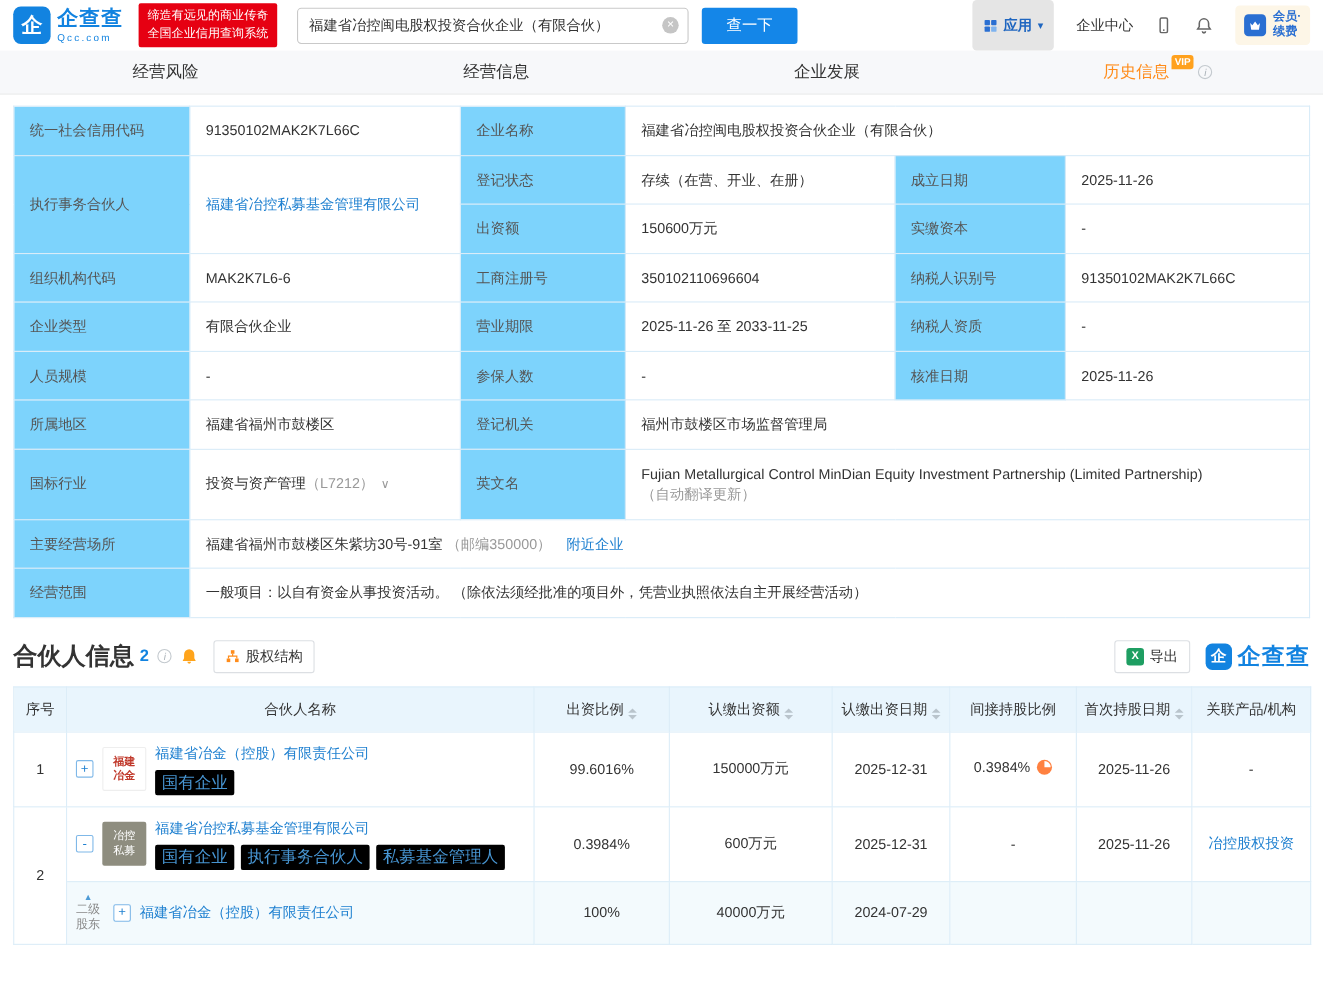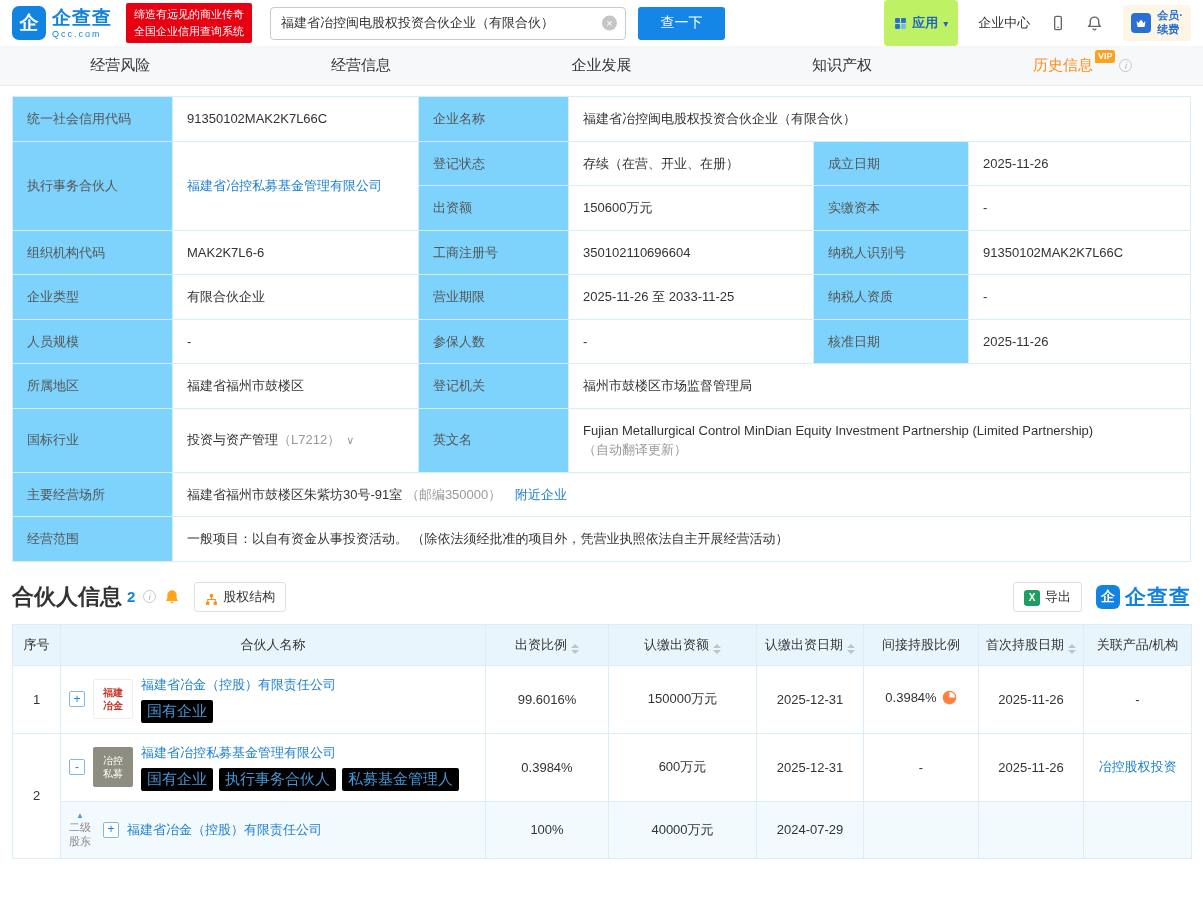--- a/index.html
+++ b/index.html
@@ -14,21 +14,21 @@
 .logo-icon{width:34px;height:34px;background:#1283e0;border-radius:7px;color:#fff;font-size:19px;font-weight:bold;display:flex;align-items:center;justify-content:center}
 .logo-cn{color:#1283e0;font-size:19px;font-weight:bold;letter-spacing:1px;line-height:1}
 .logo-en{color:#1283e0;font-size:9px;letter-spacing:2px;margin-top:2px}
 .banner{background:#e60012;color:#fff;font-size:11px;padding:3px 8px;line-height:1.55;white-space:nowrap;border-radius:2px}
 .search-wrap{display:flex;align-items:center;margin-left:4px}
 .search-box{position:relative}
 .search-box input{width:356px;height:33px;border:1px solid #c9c9c9;border-radius:4px;padding:0 32px 0 10px;font-size:13px;color:#333;outline:none;font-family:inherit}
 .clear-btn{position:absolute;right:9px;top:50%;transform:translateY(-50%);width:15px;height:15px;border-radius:50%;background:#c5c5c5;color:#fff;font-size:11px;line-height:15px;text-align:center;cursor:pointer}
 .search-btn{margin-left:12px;width:87px;height:33px;background:#1486e8;border:none;border-radius:3px;color:#fff;font-size:14px;cursor:pointer;font-family:inherit}
 .topbar-right{margin-left:auto;display:flex;align-items:center;gap:20px}
-.app-menu{display:flex;align-items:center;gap:5px;background:#bef264;border-radius:4px;padding:14px 10px;color:#1f66c0;font-size:13px;font-weight:bold;cursor:pointer}
+.app-menu{display:flex;align-items:center;gap:5px;background:#e5e5e5;border-radius:4px;padding:14px 10px;color:#1f66c0;font-size:13px;font-weight:bold;cursor:pointer}
 .caret{font-size:10px;color:#1f66c0}
 .ent-center{font-size:13px;color:#333;cursor:pointer}
 .icon-btn{display:flex;align-items:center;cursor:pointer}
 .vip-box{display:flex;align-items:center;gap:6px;background:#fdf6e7;padding:4px 8px;border-radius:4px;cursor:pointer}
 .vip-icon{width:20px;height:20px;background:#2a6fd2;border-radius:4px;display:flex;align-items:center;justify-content:center}
 .vip-text{font-size:11px;line-height:1.25;color:#2a6fd2;font-weight:bold}
 
 
 .tabs{height:40px;background:#f7f8fa;border-bottom:1px solid #ebebeb;display:flex;align-items:stretch}
 .tab{flex:1;display:flex;align-items:center;justify-content:center;font-size:15px;color:#333;cursor:pointer;position:relative}
@@ -46,21 +46,21 @@
 .muted{color:#999}
 .caret-down{color:#999;font-size:11px;margin-left:6px;cursor:pointer}
 .nearby{margin-left:10px}
 
 
 .section-head{margin:20px 12px 12px;display:flex;align-items:center}
 .section-title{font-size:22px;font-weight:bold;color:#333}
 .section-count{color:#1283e0;font-weight:bold;margin-left:5px;font-size:15px}
 .section-head .info-i{margin-left:8px}
 .bell-wrap{margin-left:8px;display:flex;align-items:center;cursor:pointer}
-.chip-btn{margin-left:14px;display:flex;align-items:flex-end;gap:5px;border:1px solid #dcdfe3;border-radius:3px;background:#fff;padding:5px 10px;font-size:13px;color:#333;cursor:pointer;font-family:Liberation Sans, sans-serif}
+.chip-btn{margin-left:14px;display:flex;align-items:center;gap:5px;border:1px solid #dcdfe3;border-radius:3px;background:#fff;padding:5px 10px;font-size:13px;color:#333;cursor:pointer;font-family:Liberation Sans, sans-serif}
 .head-right{margin-left:auto;display:flex;align-items:center;gap:14px}
 .excel-ico{width:16px;height:16px;background:#1e9e62;border-radius:3px;color:#fff;font-size:10px;font-weight:bold;line-height:16px;text-align:center}
 .watermark{display:flex;align-items:center;gap:5px}
 .wm-icon{width:24px;height:24px;border-radius:6px;background:#1283e0;color:#fff;font-size:14px;font-weight:bold;display:flex;align-items:center;justify-content:center}
 .wm-text{color:#1283e0;font-size:21px;font-weight:bold;letter-spacing:1px}
 
 
 .partner-table{width:1179px;margin:0 12px;border-collapse:collapse;font-size:13px;table-layout:fixed}
 .partner-table th,.partner-table td{border:1px solid #dcedf8}
 .partner-table th{background:#e9f5fd;font-weight:normal;color:#333;padding:11px 6px;text-align:center}
@@ -149,23 +149,20 @@
 
 <nav class="tabs">
   <div class="tab">
       <span>经营风险</span>
     </div>
   <div class="tab">
       <span>经营信息</span>
     </div>
   <div class="tab">
       <span>企业发展</span>
-    </div>
-  <div class="tab">
-      <span>知识产权</span>
     </div>
   <div class="tab history">
     <span>历史信息</span>
     <span class="vip-badge">VIP</span>
     <span class="info-i">i</span>
   </div>
 </nav>
 
 <table class="info-table">
   <colgroup>

